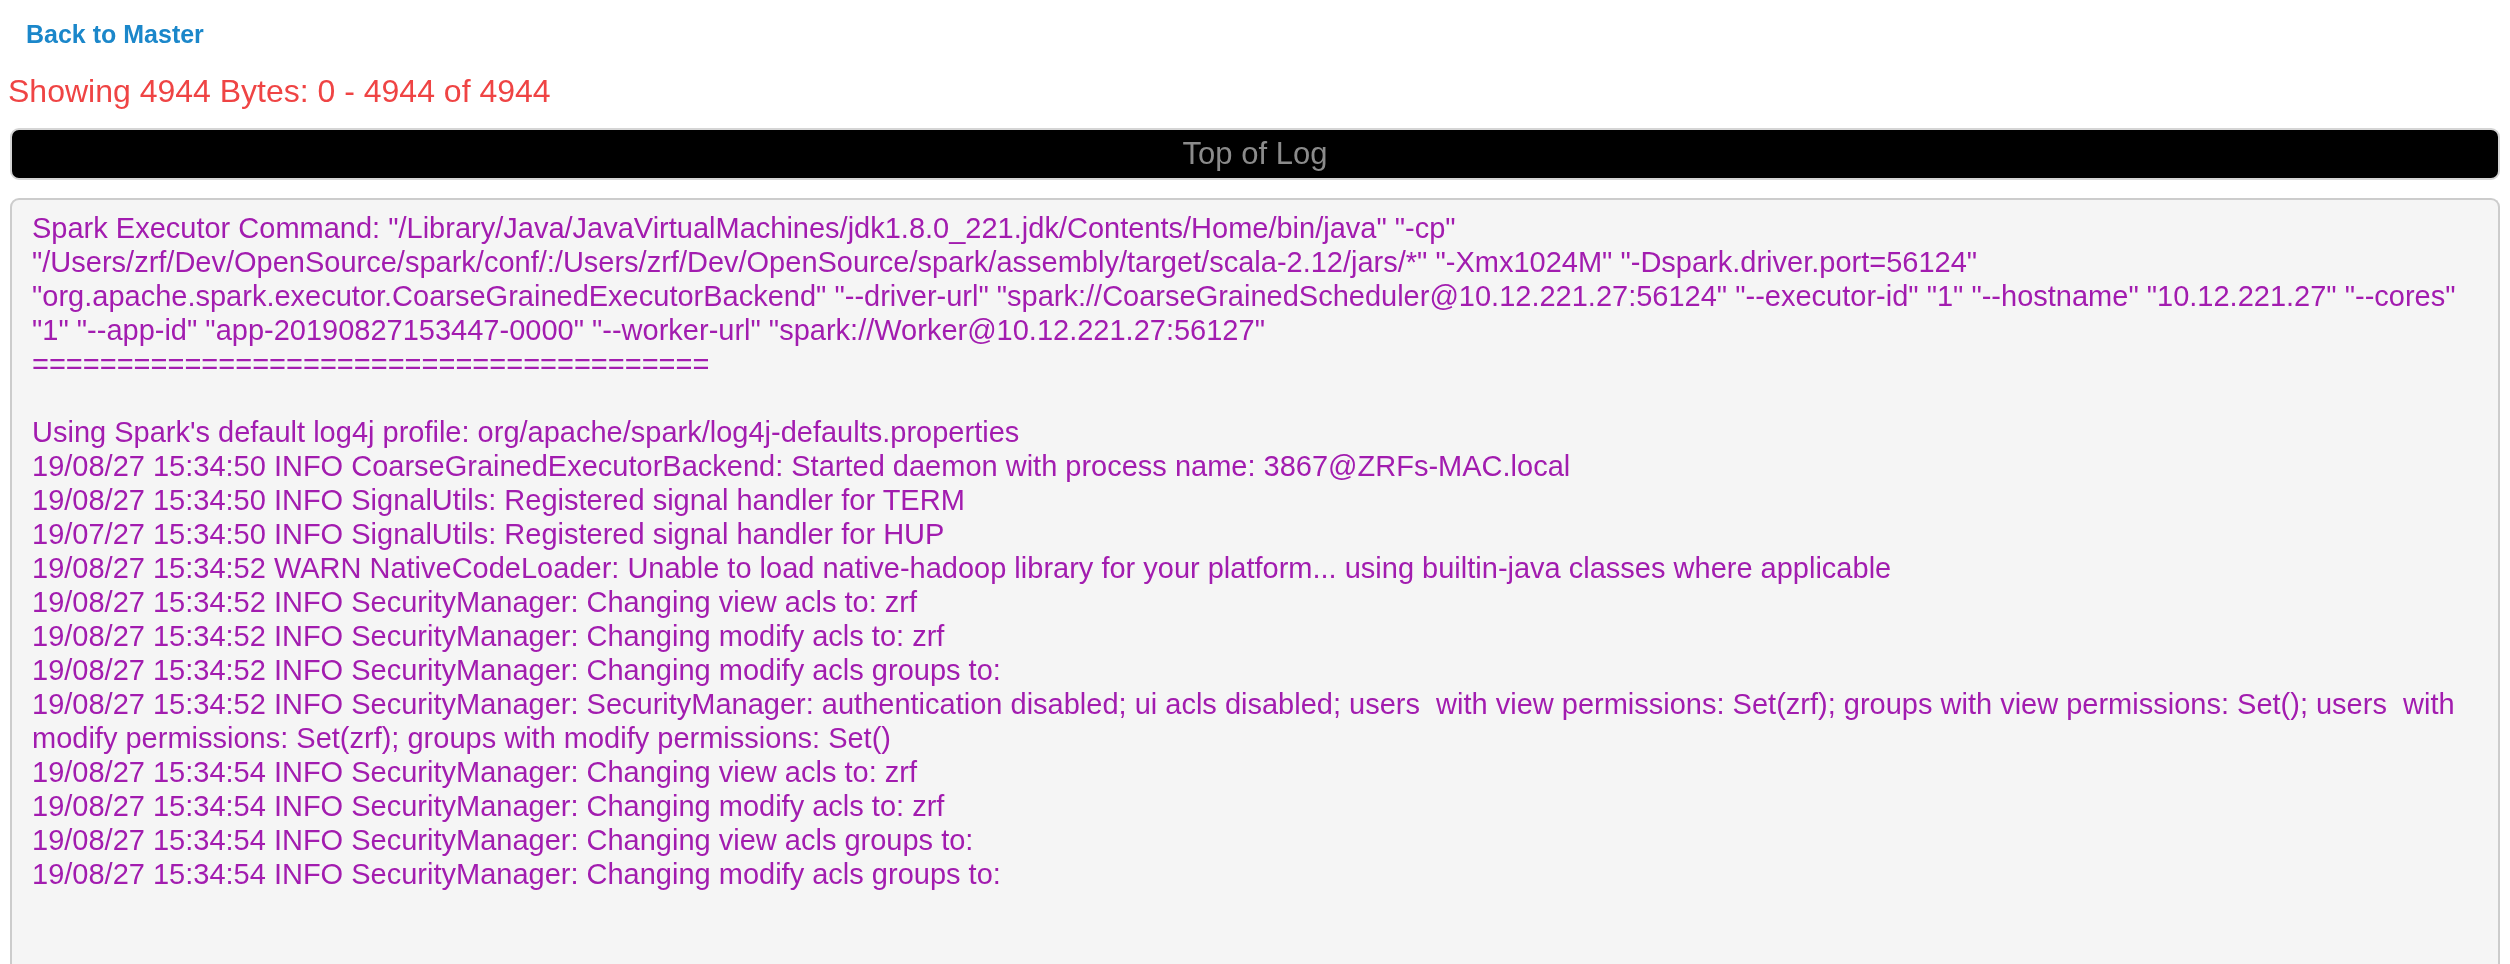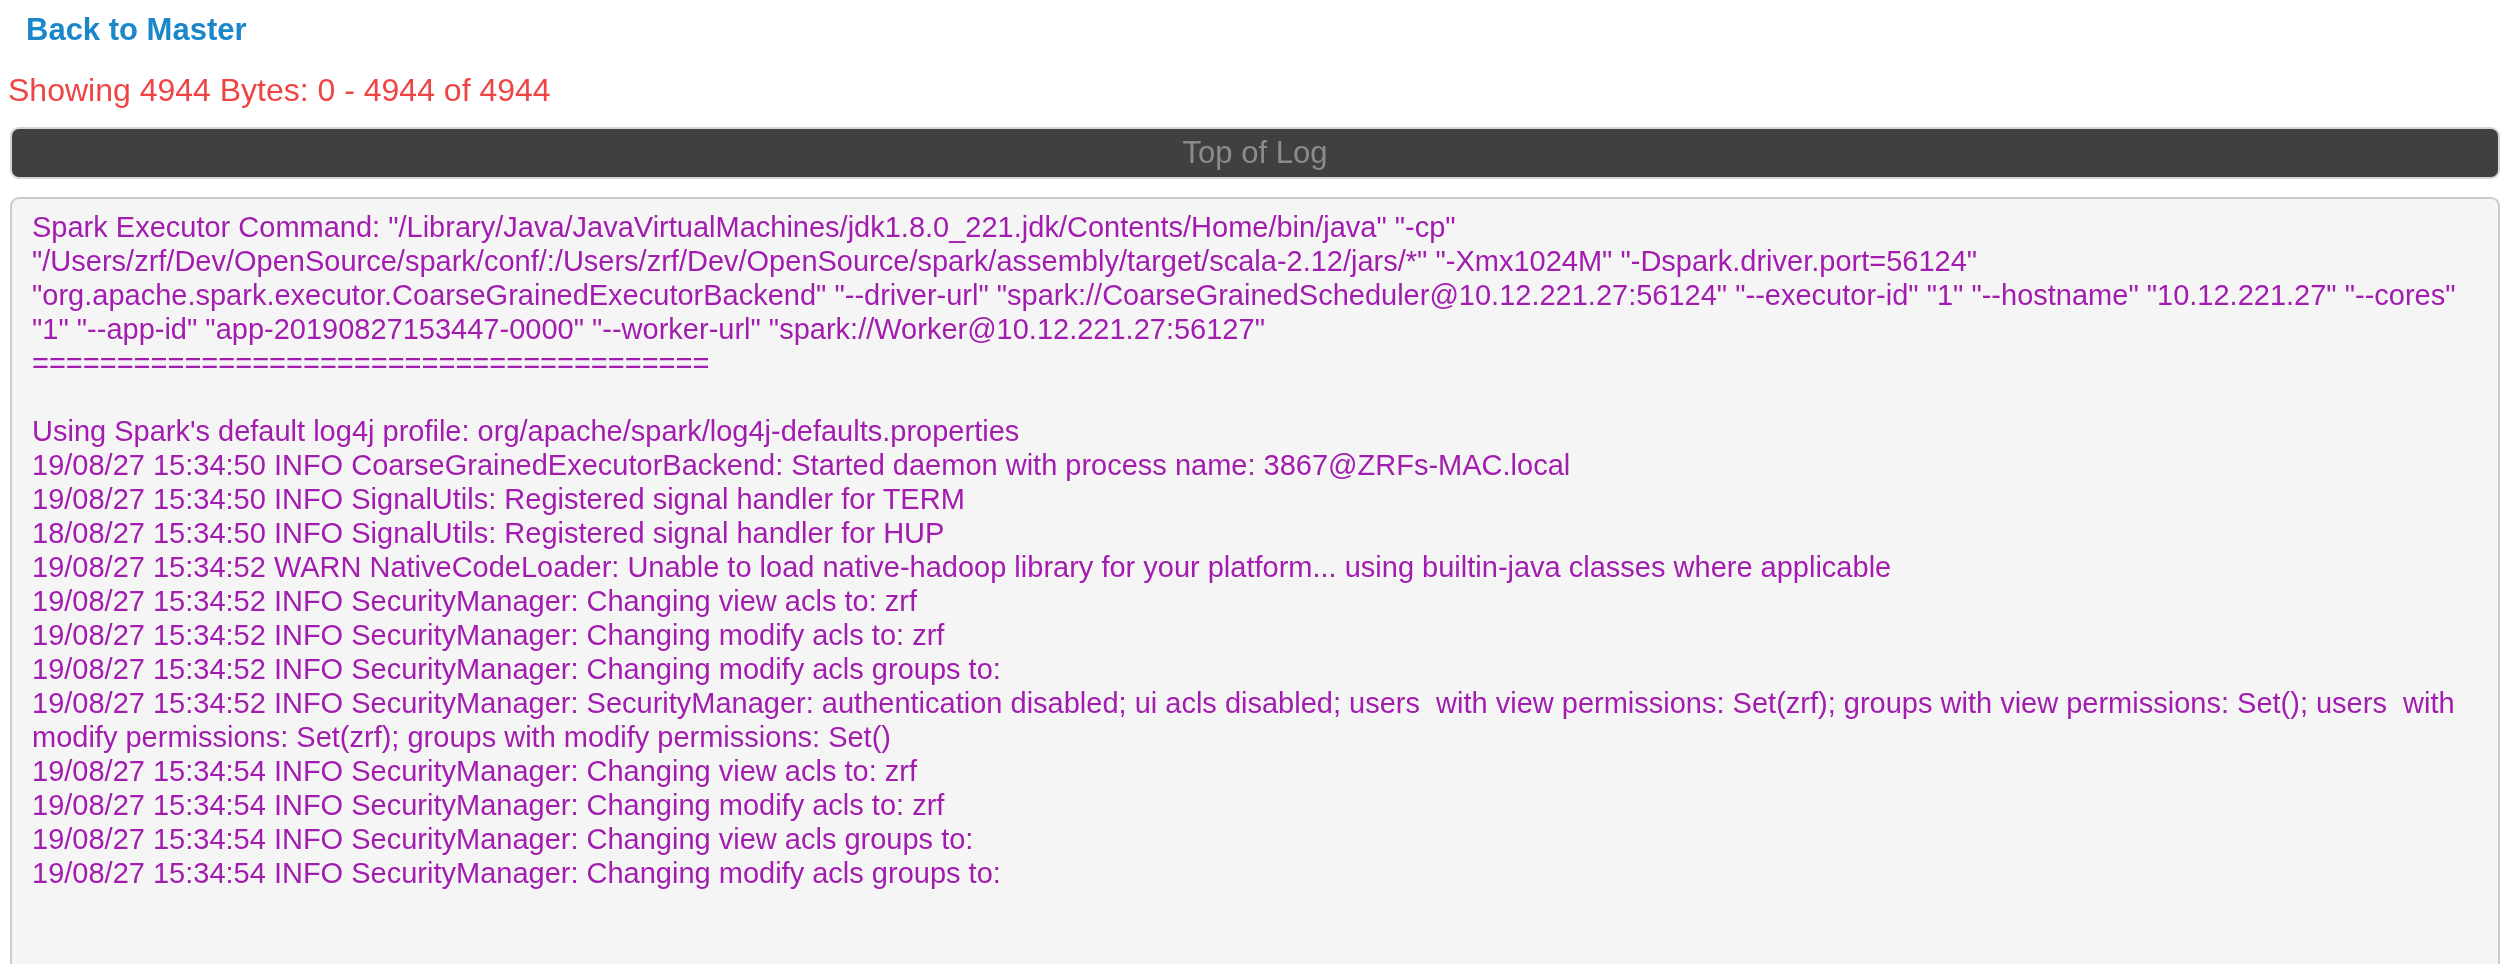--- a/index.html
+++ b/index.html
@@ -5,36 +5,36 @@
   * { box-sizing: border-box; margin: 0; padding: 0; }
   html, body {
     width: 2510px;
     height: 964px;
     overflow: hidden;
     background: #ffffff;
     font-family: "Liberation Sans", "DejaVu Sans", sans-serif;
   }
   .back-link {
     display: inline-block;
-    margin: 12px 0 0 26px;
-    font-size: 31px;
+    margin: 20px 0 0 26px;
+    font-size: 25px;
     font-weight: bold;
     color: #1b87ca;
     text-decoration: none;
     cursor: pointer;
   }
   .showing {
     margin: 24px 0 16px 8px;
     font-size: 32px;
     color: #ef4444;
   }
   .log-header {
     margin: 18px 10px;
     height: 52px;
-    background: #404040;
+    background: #000000;
     border: 2px solid #d5d5d5;
     border-radius: 9px;
     display: flex;
     align-items: center;
     justify-content: center;
     font-size: 31px;
     color: #8b8b8b;
   }
   .log-box {
     margin: 9px 10px 0 10px;
@@ -67,21 +67,21 @@
     <span>Top of Log</span>
   </div>
 
   <div class="log-box" id="log-box">
       <div class="log-line">Spark Executor Command: "/Library/Java/JavaVirtualMachines/jdk1.8.0_221.jdk/Contents/Home/bin/java" "-cp" "/Users/zrf/Dev/OpenSource/spark/conf/:/Users/zrf/Dev/OpenSource/spark/assembly/target/scala-2.12/jars/*" "-Xmx1024M" "-Dspark.driver.port=56124" "org.apache.spark.executor.CoarseGrainedExecutorBackend" "--driver-url" "spark://CoarseGrainedScheduler@10.12.221.27:56124" "--executor-id" "1" "--hostname" "10.12.221.27" "--cores" "1" "--app-id" "app-20190827153447-0000" "--worker-url" "spark://Worker@10.12.221.27:56127"</div>
       <div class="log-line">========================================</div>
       <div class="log-line">&nbsp;</div>
       <div class="log-line">Using Spark's default log4j profile: org/apache/spark/log4j-defaults.properties</div>
       <div class="log-line">19/08/27 15:34:50 INFO CoarseGrainedExecutorBackend: Started daemon with process name: 3867@ZRFs-MAC.local</div>
       <div class="log-line">19/08/27 15:34:50 INFO SignalUtils: Registered signal handler for TERM</div>
-      <div class="log-line">18/08/27 15:34:50 INFO SignalUtils: Registered signal handler for HUP</div>
+      <div class="log-line">19/07/27 15:34:50 INFO SignalUtils: Registered signal handler for HUP</div>
       <div class="log-line">19/08/27 15:34:52 WARN NativeCodeLoader: Unable to load native-hadoop library for your platform... using builtin-java classes where applicable</div>
       <div class="log-line">19/08/27 15:34:52 INFO SecurityManager: Changing view acls to: zrf</div>
       <div class="log-line">19/08/27 15:34:52 INFO SecurityManager: Changing modify acls to: zrf</div>
       <div class="log-line">19/08/27 15:34:52 INFO SecurityManager: Changing modify acls groups to:</div>
       <div class="log-line">19/08/27 15:34:52 INFO SecurityManager: SecurityManager: authentication disabled; ui acls disabled; users  with view permissions: Set(zrf); groups with view permissions: Set(); users  with modify permissions: Set(zrf); groups with modify permissions: Set()</div>
       <div class="log-line">19/08/27 15:34:54 INFO SecurityManager: Changing view acls to: zrf</div>
       <div class="log-line">19/08/27 15:34:54 INFO SecurityManager: Changing modify acls to: zrf</div>
       <div class="log-line">19/08/27 15:34:54 INFO SecurityManager: Changing view acls groups to:</div>
       <div class="log-line">19/08/27 15:34:54 INFO SecurityManager: Changing modify acls groups to:</div>
     </div>

